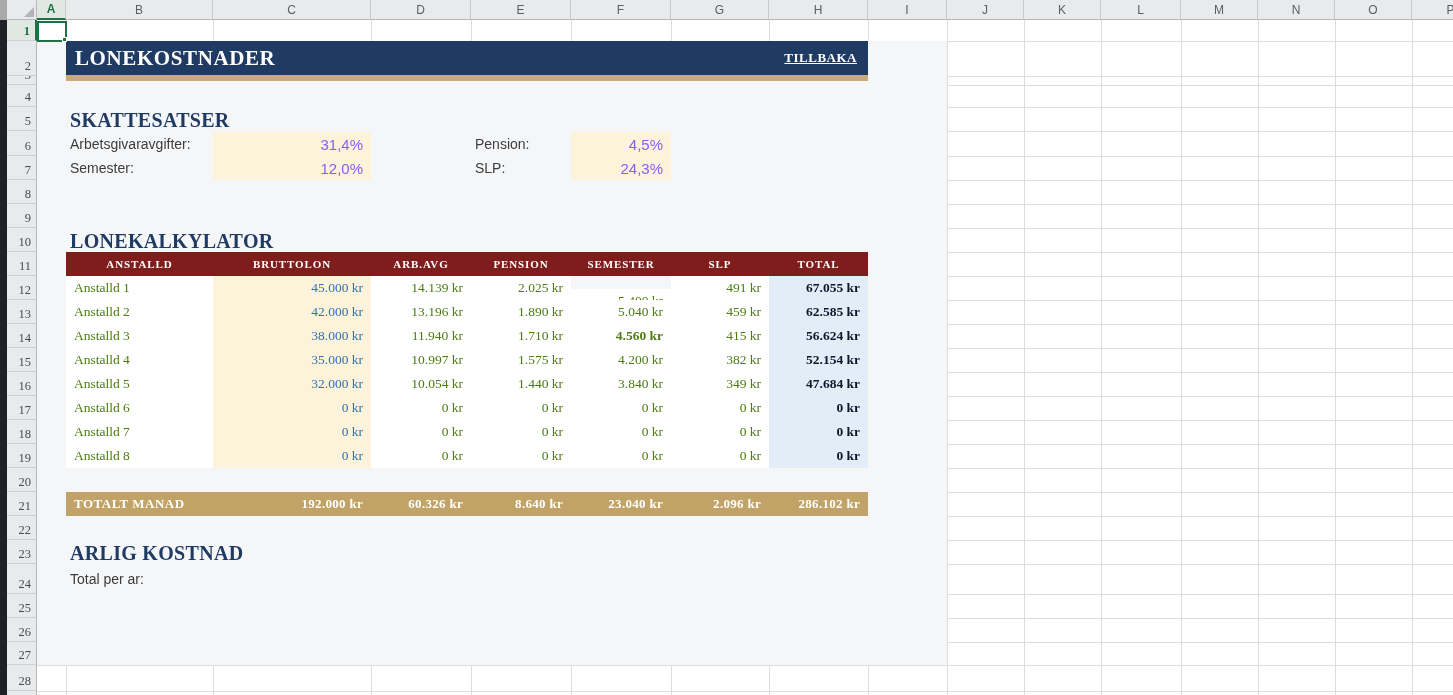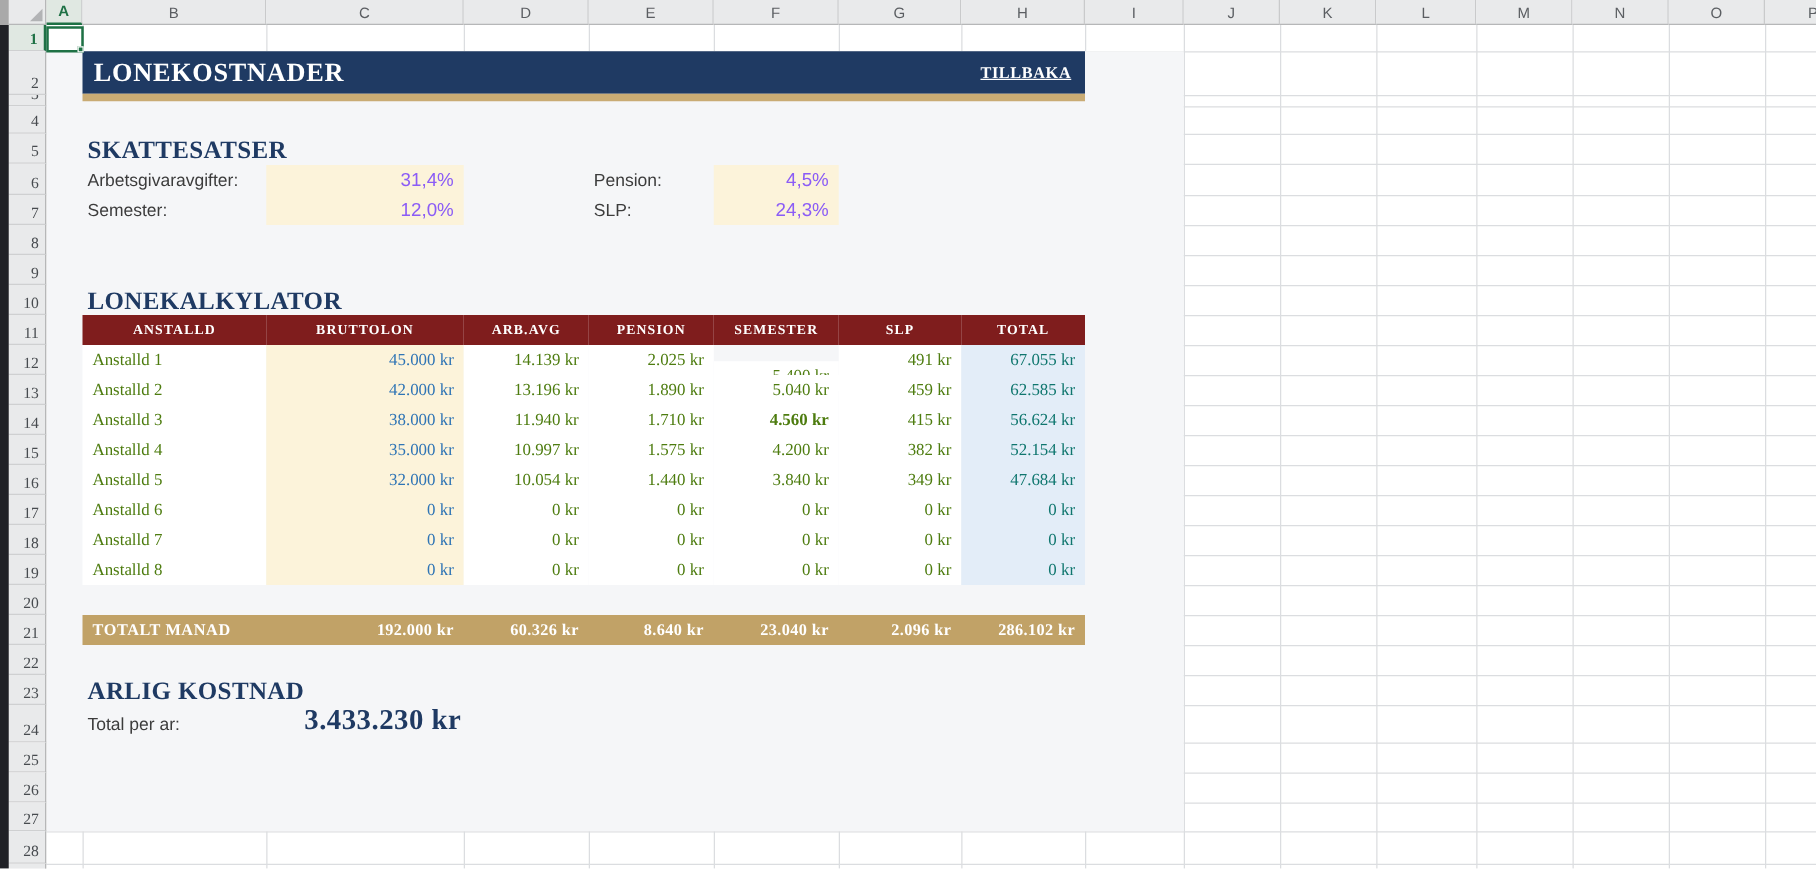--- a/index.html
+++ b/index.html
@@ -41,21 +41,21 @@
   .pct{height:24px;display:flex;align-items:center;justify-content:flex-end;padding-right:8px;
        color:#8b5cf6;font-size:15px;}
 
   
   .th{position:absolute;top:252px;height:24px;background:#7f1d1d;color:#fff;display:flex;
       align-items:center;justify-content:center;font-weight:bold;font-size:11px;letter-spacing:.9px;box-sizing:border-box;}
   .td{position:absolute;height:24px;display:flex;align-items:center;font-size:13.5px;box-sizing:border-box;color:#4d7c0f;}
   .td.name{justify-content:flex-start;padding-left:8px;background:#fff;}
   .td.num{justify-content:flex-end;padding-right:8px;background:#fff;}
   .td.brutto{background:#fcf3da;color:#2e74b5;}
-  .td.total{background:#e3edf8;color:#0f766e;font-weight:normal;}
+  .td.total{background:#e3edf8;color:#0f172a;font-weight:bold;}
 
   #gold-row{left:66px;top:492px;width:802px;height:24px;background:#c1a267;}
   #gold-label{left:66px;top:492px;width:147px;height:24px;display:flex;align-items:center;
               padding-left:8px;color:#fff;font-weight:bold;font-size:13px;letter-spacing:.5px;box-sizing:border-box;}
   .gold-val{position:absolute;top:492px;height:24px;display:flex;align-items:center;justify-content:flex-end;
             padding-right:8px;color:#fff;font-weight:bold;font-size:13px;letter-spacing:.3px;box-sizing:border-box;}
 
   #annual-value{left:213px;top:560px;width:158px;height:32px;display:flex;align-items:center;
                 justify-content:flex-end;padding-right:2px;color:#1f3a63;font-weight:bold;font-size:23px;letter-spacing:.4px;}
 
@@ -207,21 +207,20 @@
       <div class="gold-val serif" style="left: 213px; width: 158px;">192.000 kr</div>
       <div class="gold-val serif" style="left: 371px; width: 100px;">60.326 kr</div>
       <div class="gold-val serif" style="left: 471px; width: 100px;">8.640 kr</div>
       <div class="gold-val serif" style="left: 571px; width: 100px;">23.040 kr</div>
       <div class="gold-val serif" style="left: 671px; width: 98px;">2.096 kr</div>
       <div class="gold-val serif" style="left: 769px; width: 99px;">286.102 kr</div>
     </div>
 
   <div class="abs serif section-h" style="left:70px;top:542px;">ARLIG KOSTNAD</div>
   <div class="abs lbl" style="left:70px;top:566px;height:26px;">Total per ar:</div>
-  <div class="abs serif" id="annual-value">3.433.230 kr</div>
 
   <div id="headers">
       <div class="col-h sel" style="left: 37px; width: 29px;">A</div>
       <div class="col-h" style="left: 66px; width: 147px;">B</div>
       <div class="col-h" style="left: 213px; width: 158px;">C</div>
       <div class="col-h" style="left: 371px; width: 100px;">D</div>
       <div class="col-h" style="left: 471px; width: 100px;">E</div>
       <div class="col-h" style="left: 571px; width: 100px;">F</div>
       <div class="col-h" style="left: 671px; width: 98px;">G</div>
       <div class="col-h" style="left: 769px; width: 99px;">H</div>

